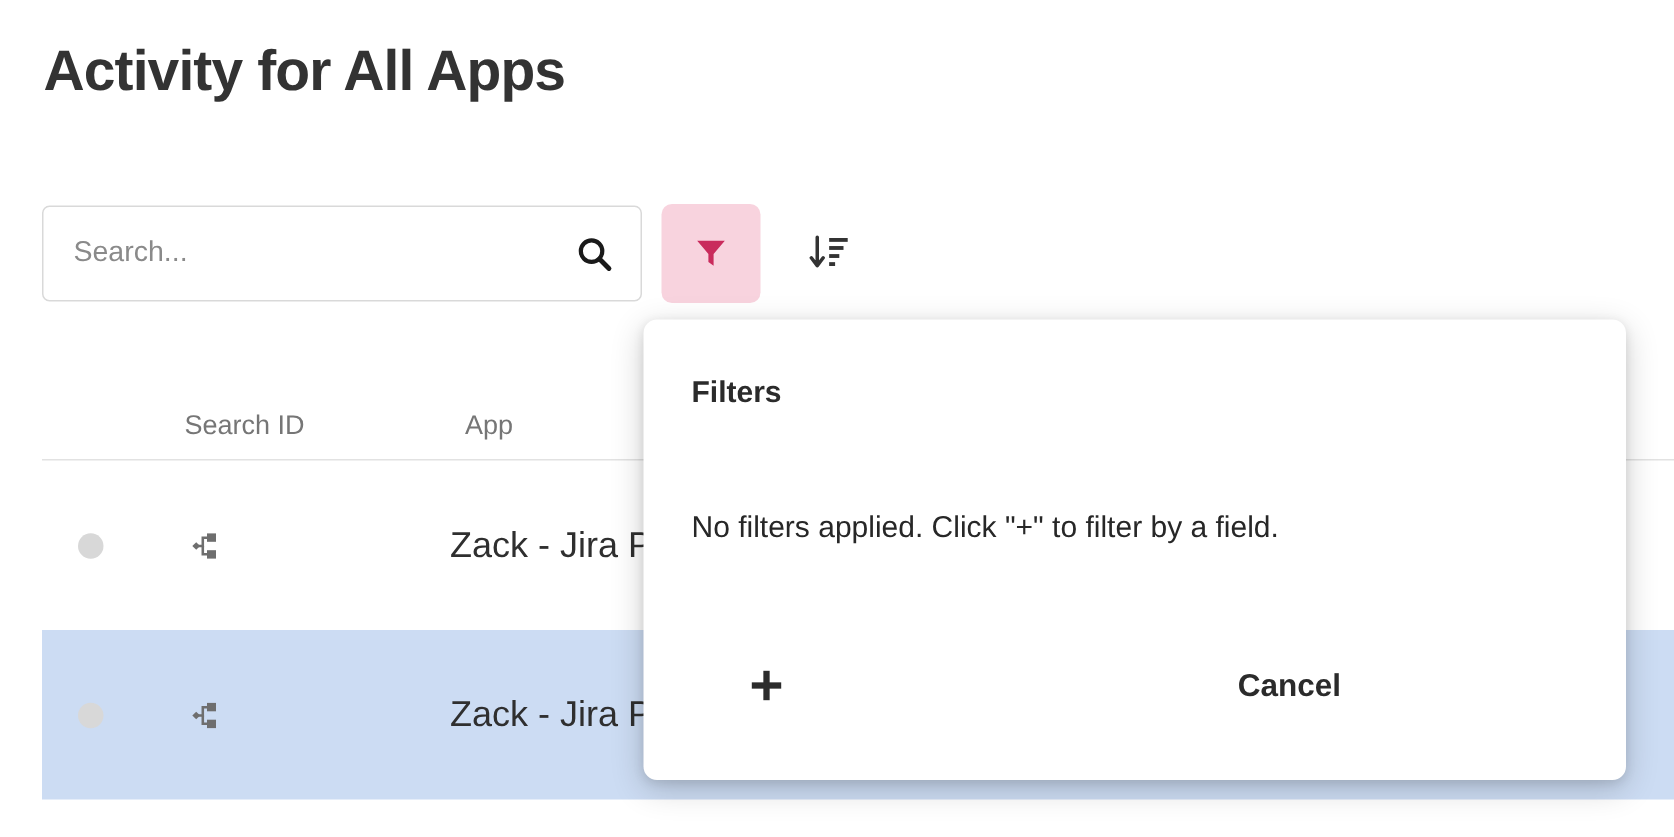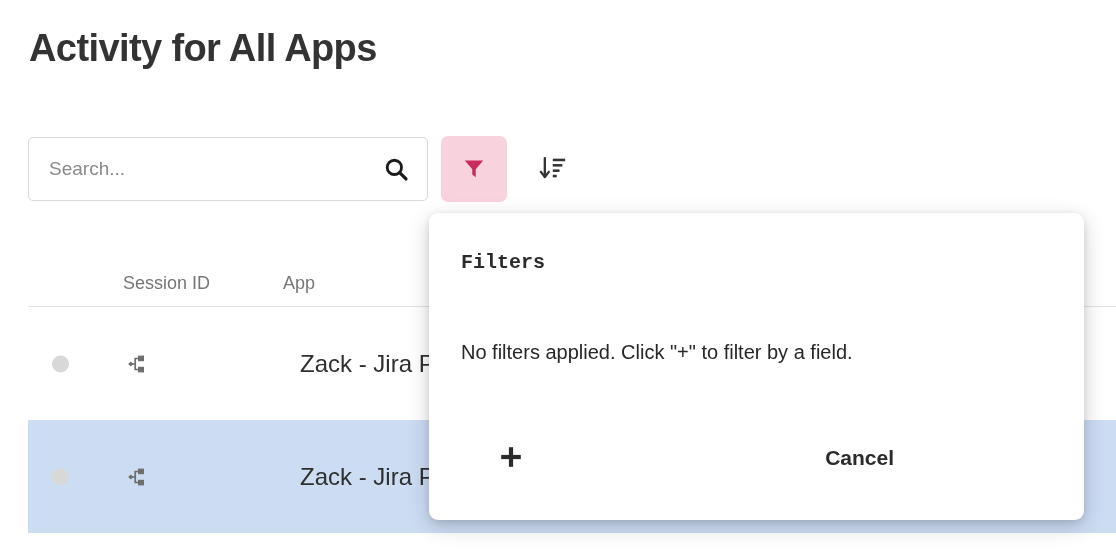--- a/index.html
+++ b/index.html
@@ -118,21 +118,21 @@
   }
 
   .th {
     position: absolute;
     bottom: 12px;
     font-size: 18px;
     color: #767676;
     white-space: nowrap;
   }
   .th-session { left: 95px; }
-  .th-app     { left: 255px; }
+  .th-app     { left: 282px; }
 
   .table-row {
     position: relative;
     height: 113px;
   }
   .table-row.selected { background: #ccdcf3; }
 
   .status-dot {
     position: absolute;
     left: 24px;
@@ -178,21 +178,20 @@
     box-shadow: 0 6px 22px rgba(0,0,0,0.19), 0 2px 7px rgba(0,0,0,0.10);
   }
 
   .dialog-title {
     position: absolute;
     left: 32px;
     top: 38px;
     font-size: 20px;
     font-weight: bold;
     color: #2b2b2b;
-    font-family: Liberation Mono, monospace;
   }
 
   .dialog-body {
     position: absolute;
     left: 32px;
     top: 128px;
     font-size: 20px;
     color: #272727;
     white-space: nowrap;
   }
@@ -292,21 +291,21 @@
           <rect x="11.8" y="13.2" width="5.8" height="2.2" fill="#333333"></rect>
           <rect x="11.8" y="17.8" width="3.4" height="2.2" fill="#333333"></rect>
         </svg>
       </span>
     </button>
   </div>
 
   <div class="table">
 
     <div class="table-head">
-      <div class="th th-session">Session ID</div>
+      <div class="th th-session">Search ID</div>
       <div class="th th-app">App</div>
     </div>
 
     <div class="table-row">
       <span class="status-dot"></span>
       <span class="session-icon">
         <svg width="24" height="24" viewBox="0 0 24 24">
           <path d="M7.2 12 H11.2 V6.5 H14" stroke="#6e6e6e" stroke-width="1.7" fill="none"></path>
           <path d="M11.2 12 V17.5 H14" stroke="#6e6e6e" stroke-width="1.7" fill="none"></path>
           <path d="M4.2 12 L6.8 9.5 L9.4 12 L6.8 14.5 Z" fill="#6e6e6e"></path>

